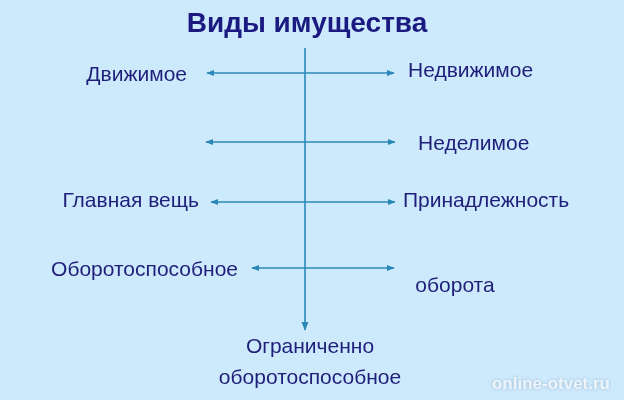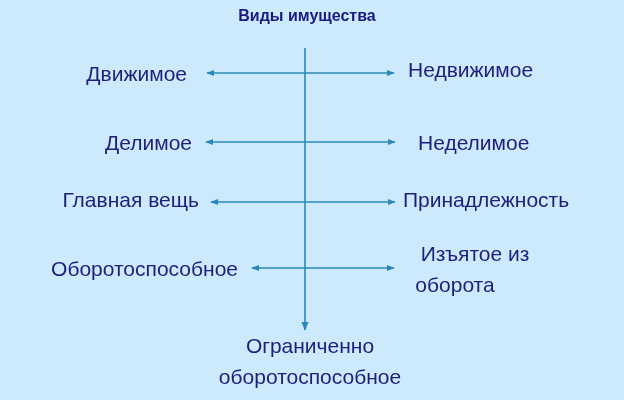--- a/index.html
+++ b/index.html
@@ -30,21 +30,21 @@
       line-height: 24px;
       white-space: nowrap;
     }
     .title {
       position: absolute;
       left: 0;
       top: 7px;
       width: 614px;
       text-align: center;
       font-weight: bold;
-      font-size: 16px;
+      font-size: 28px;
       color: #1a1a80;
     }
     .right { text-align: left; }
     .leftal { text-align: right; }
     .center { text-align: center; }
     .watermark {
       position: absolute;
       right: 14px;
       bottom: 6px;
       color: #eef6fc;
@@ -78,26 +78,25 @@
 
     <line x1="305" y1="268" x2="252" y2="268" stroke="#2a88b8" stroke-width="1.4" marker-end="url(#ah)"></line>
     <line x1="305" y1="268" x2="394" y2="268" stroke="#2a88b8" stroke-width="1.4" marker-end="url(#ah)"></line>
   </svg>
 
   <div class="title">Виды имущества</div>
 
   <div class="lbl leftal" style="left:0; width:187px; top:62px;">Движимое</div>
   <div class="lbl right" style="left:408px; top:58px;">Недвижимое</div>
 
-  <div class="lbl leftal" style="left:0; width:192px; top:131px;">Делимое</div>
   <div class="lbl right" style="left:418px; top:131px;text-align:right;">Неделимое</div>
 
   <div class="lbl right" style="left:403px; top:188px;">Принадлежность</div>
   <div class="lbl leftal" style="left:0; width:199px; top:188px;">Главная вещь</div>
 
   <div class="lbl leftal" style="left:0; width:238px; top:257px;">Оборотоспособное</div>
-  <div class="lbl center" style="left:400px; width:150px; top:242px;">Изъятое из</div>
   <div class="lbl center" style="left:380px; width:150px; top:273px;">оборота</div>
 
   <div class="lbl center" style="left:210px; width:200px; top:334px;">Ограниченно</div>
   <div class="lbl center" style="left:190px; width:240px; top:365px;">оборотоспособное</div>
 
+  <div class="watermark">online-otvet.ru</div>
 </div>
 
 </body></html>

